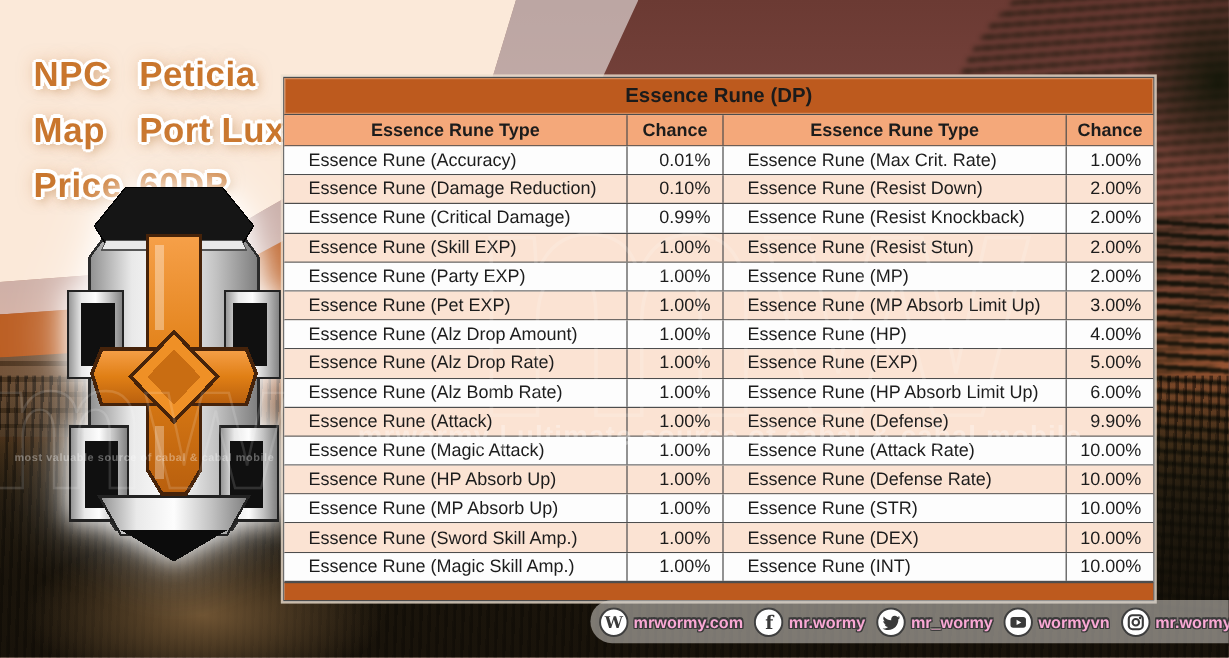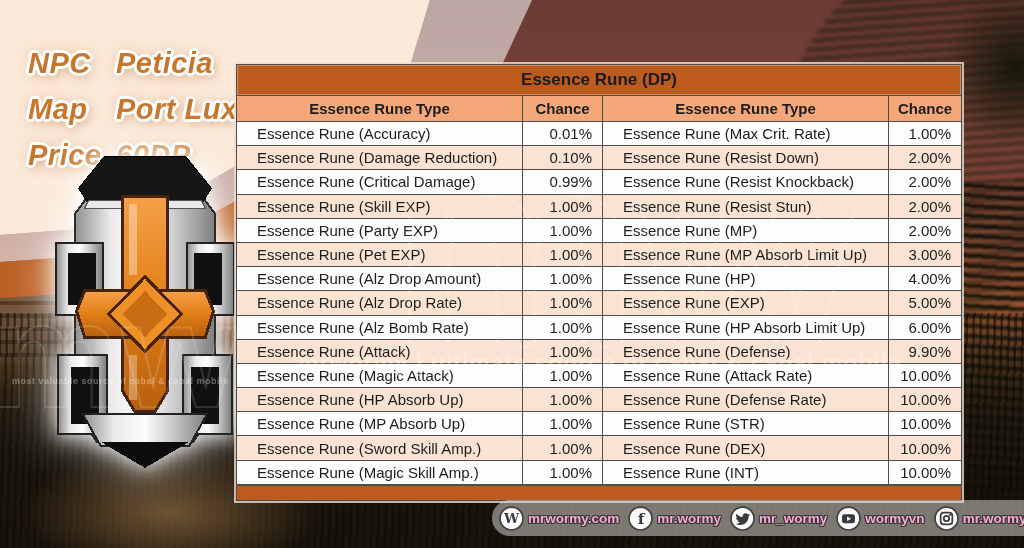--- a/index.html
+++ b/index.html
@@ -37,21 +37,21 @@
   .band{position:absolute;inset:0;}
   .band-cream{background:#fbe9d9;
     clip-path:polygon(0px 0px,430px 0px,410px 66px,133px 225px,0px 235px);}
   .band-white{background:rgba(255,255,255,.55);
     clip-path:polygon(430px 0px,532px 0px,495px 80px,150px 252px,0px 262px,0px 235px,133px 225px,410px 66px);}
   .band-orange{background:#bc5f24;
     clip-path:polygon(0px 262px,140px 252px,340px 145px,360px 175px,160px 288px,0px 298px);}
 
   
   .npc-panel{position:absolute;left:28px;top:40px;z-index:3;}
-  .npc-row{display:flex;height:46px;align-items:center;font-style:italic;}
+  .npc-row{display:flex;height:46px;align-items:center;}
   .npc-row span{font-size:29px;font-weight:bold;color:#c9762d;letter-spacing:.5px;
     text-shadow:
       -2px -2px 0 #fff,2px -2px 0 #fff,-2px 2px 0 #fff,2px 2px 0 #fff,
       -3px 0 0 #fff,3px 0 0 #fff,0 -3px 0 #fff,0 3px 0 #fff,
       0 0 14px rgba(205,130,60,.55),3px 4px 8px rgba(180,120,60,.5);}
   .npc-label{width:88px;}
 
   
   .item-wrap{position:absolute;left:52px;top:150px;width:186px;height:322px;z-index:4;
     filter:drop-shadow(0 0 10px rgba(255,255,255,.95)) drop-shadow(0 0 24px rgba(255,255,255,.65));}

